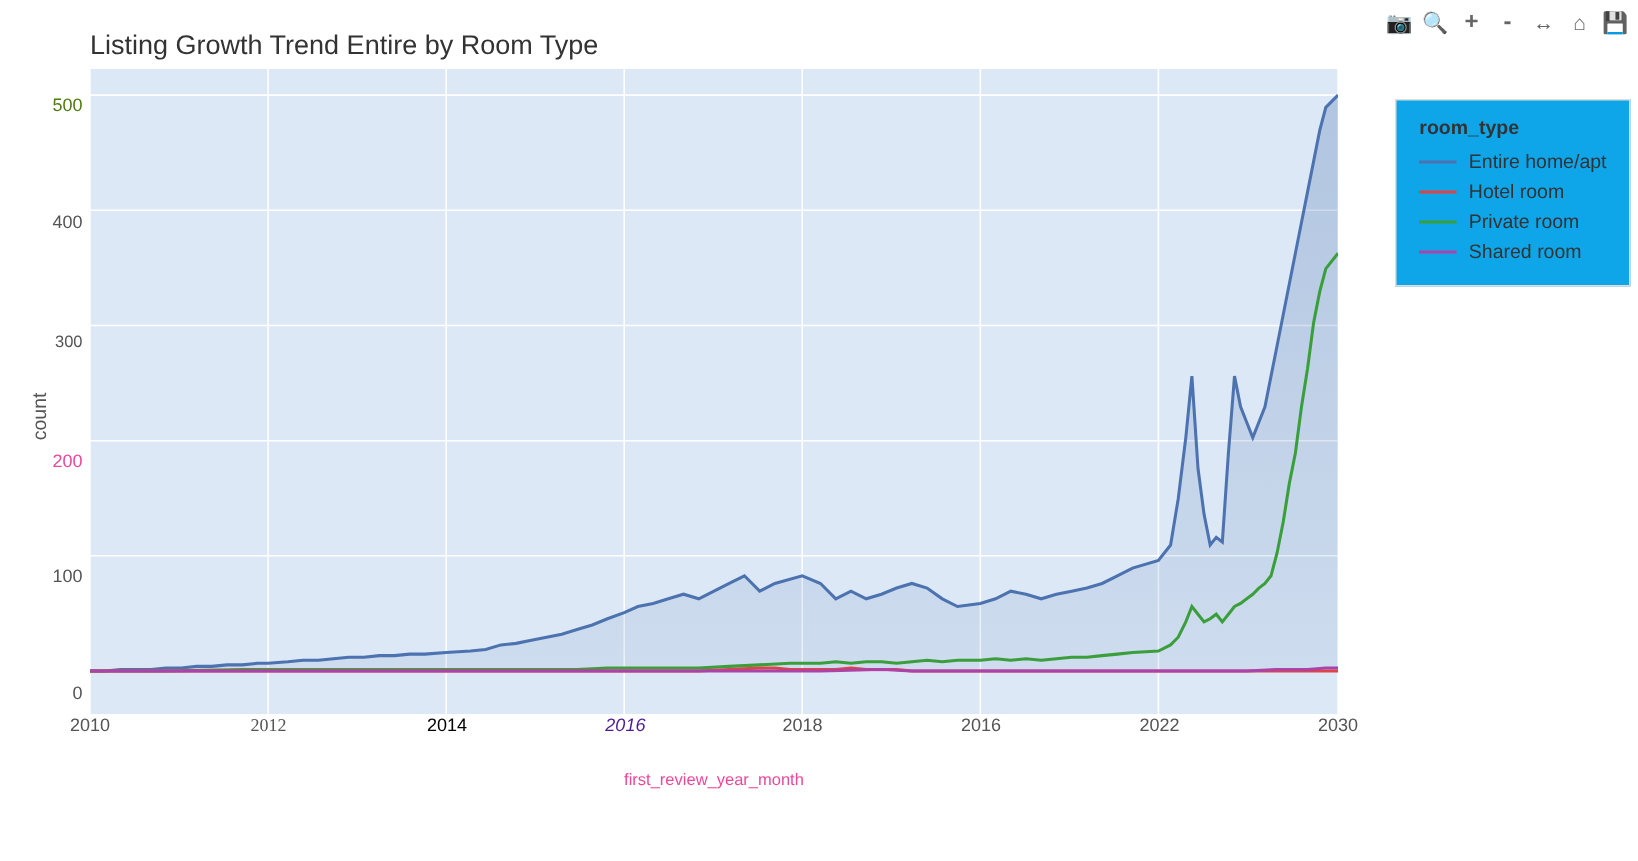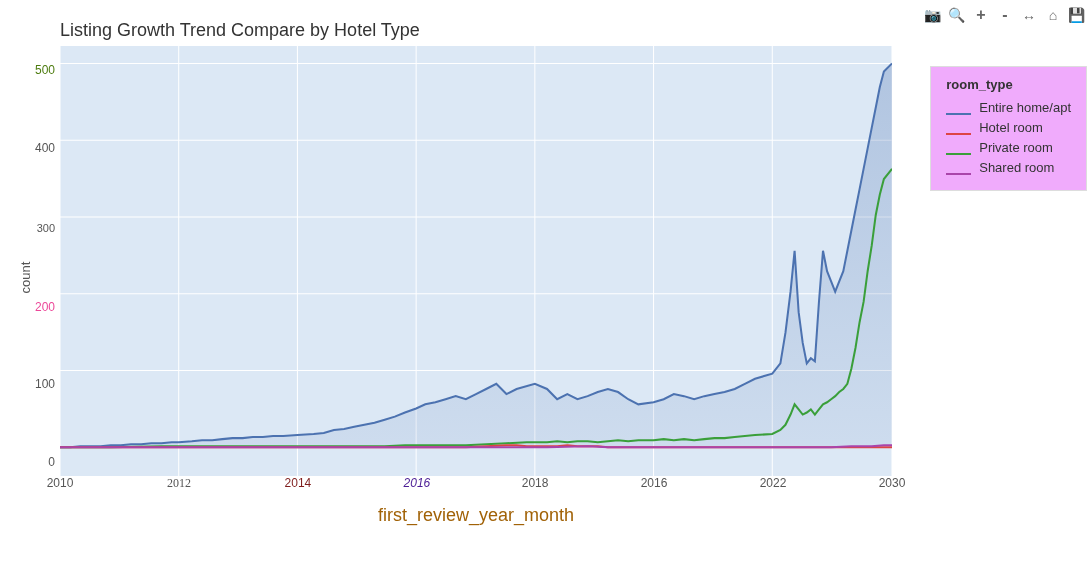--- a/index.html
+++ b/index.html
@@ -63,40 +63,40 @@
       transform: rotate(-90deg) translateX(50%);
       font-size: 13px;
       color: #555;
       white-space: nowrap;
     }
     .x-axis-label {
       position: absolute;
       bottom: 0px;
       left: 50%;
       transform: translateX(-50%);
-      font-size: 18px;
-      color: #a16207;
+      font-size: 11px;
+      color: #ec4899;
     }
     .legend {
       position: absolute;
       right: -195px;
       top: 20px;
-      background: #f0abfc;
+      background: #0ea5e9;
       border: 1px solid #ddd;
       padding: 10px 15px;
       font-size: 13px;
     }
     .legend-title {
       font-weight: bold;
       margin-bottom: 8px;
       color: #333;
     }
     .legend-item {
       display: flex;
-      align-items: flex-end;
+      align-items: center;
       margin-bottom: 5px;
       color: #333;
     }
     .legend-line {
       width: 25px;
       height: 2px;
       margin-right: 8px;
       flex-shrink: 0;
     }
     svg.chart-svg {
@@ -117,21 +117,21 @@
   <div class="toolbar">
     <div class="toolbar-btn">📷</div>
     <div class="toolbar-btn">🔍</div>
     <div class="toolbar-btn" style="font-size:16px;font-weight:bold;">+</div>
     <div class="toolbar-btn" style="font-size:16px;font-weight:bold;">-</div>
     <div class="toolbar-btn">↔</div>
     <div class="toolbar-btn">⌂</div>
     <div class="toolbar-btn">💾</div>
   </div>
 
-  <div class="chart-title">Listing Growth Trend Compare by Hotel Type</div>
+  <div class="chart-title">Listing Growth Trend Entire by Room Type</div>
 
   <div class="chart-area">
 
     <div class="chart-bg"></div>
 
     <span class="y-axis-label">count</span>
 
     <div style="position:absolute;top:0;left:-45px;width:40px;height:calc(100% - 50px);">
 
       <span style="position:absolute;top:4%;right:0;font-size:12px;color:#4d7c0f;">500</span>
@@ -143,21 +143,21 @@
       <span style="position:absolute;top:59%;right:0;font-size:12px;color:#ec4899;">200</span>
 
       <span style="position:absolute;top:77%;right:0;font-size:12px;color:#555;">100</span>
 
       <span style="position:absolute;top:95%;right:0;font-size:12px;color:#555;">0</span>
     </div>
 
     <div style="position:absolute;bottom:30px;left:0;right:0;height:20px;">
       <span style="position:absolute;left:0%;font-size:12px;color:#555;transform:translateX(-50%);">2010</span>
       <span style="position:absolute;left:14.3%;font-size:12px;color:#555;transform:translateX(-50%);font-family:Liberation Serif, serif;">2012</span>
-      <span style="position:absolute;left:28.6%;font-size:12px;color:#7f1d1d;transform:translateX(-50%);text-align:center;">2014</span>
+      <span style="position:absolute;left:28.6%;font-size:12px;color:#000000;transform:translateX(-50%);text-align:center;">2014</span>
       <span style="position:absolute;left:42.9%;font-size:12px;color:#4c1d95;transform:translateX(-50%);font-style:italic;">2016</span>
       <span style="position:absolute;left:57.1%;font-size:12px;color:#555;transform:translateX(-50%);">2018</span>
       <span style="position:absolute;left:71.4%;font-size:12px;color:#555;transform:translateX(-50%);">2016</span>
       <span style="position:absolute;left:85.7%;font-size:12px;color:#555;transform:translateX(-50%);">2022</span>
       <span style="position:absolute;left:100%;font-size:12px;color:#555;transform:translateX(-50%);">2030</span>
     </div>
 
     <span class="x-axis-label">first_review_year_month</span>
 
     <svg class="chart-svg" viewBox="0 0 820 420" preserveAspectRatio="none">

